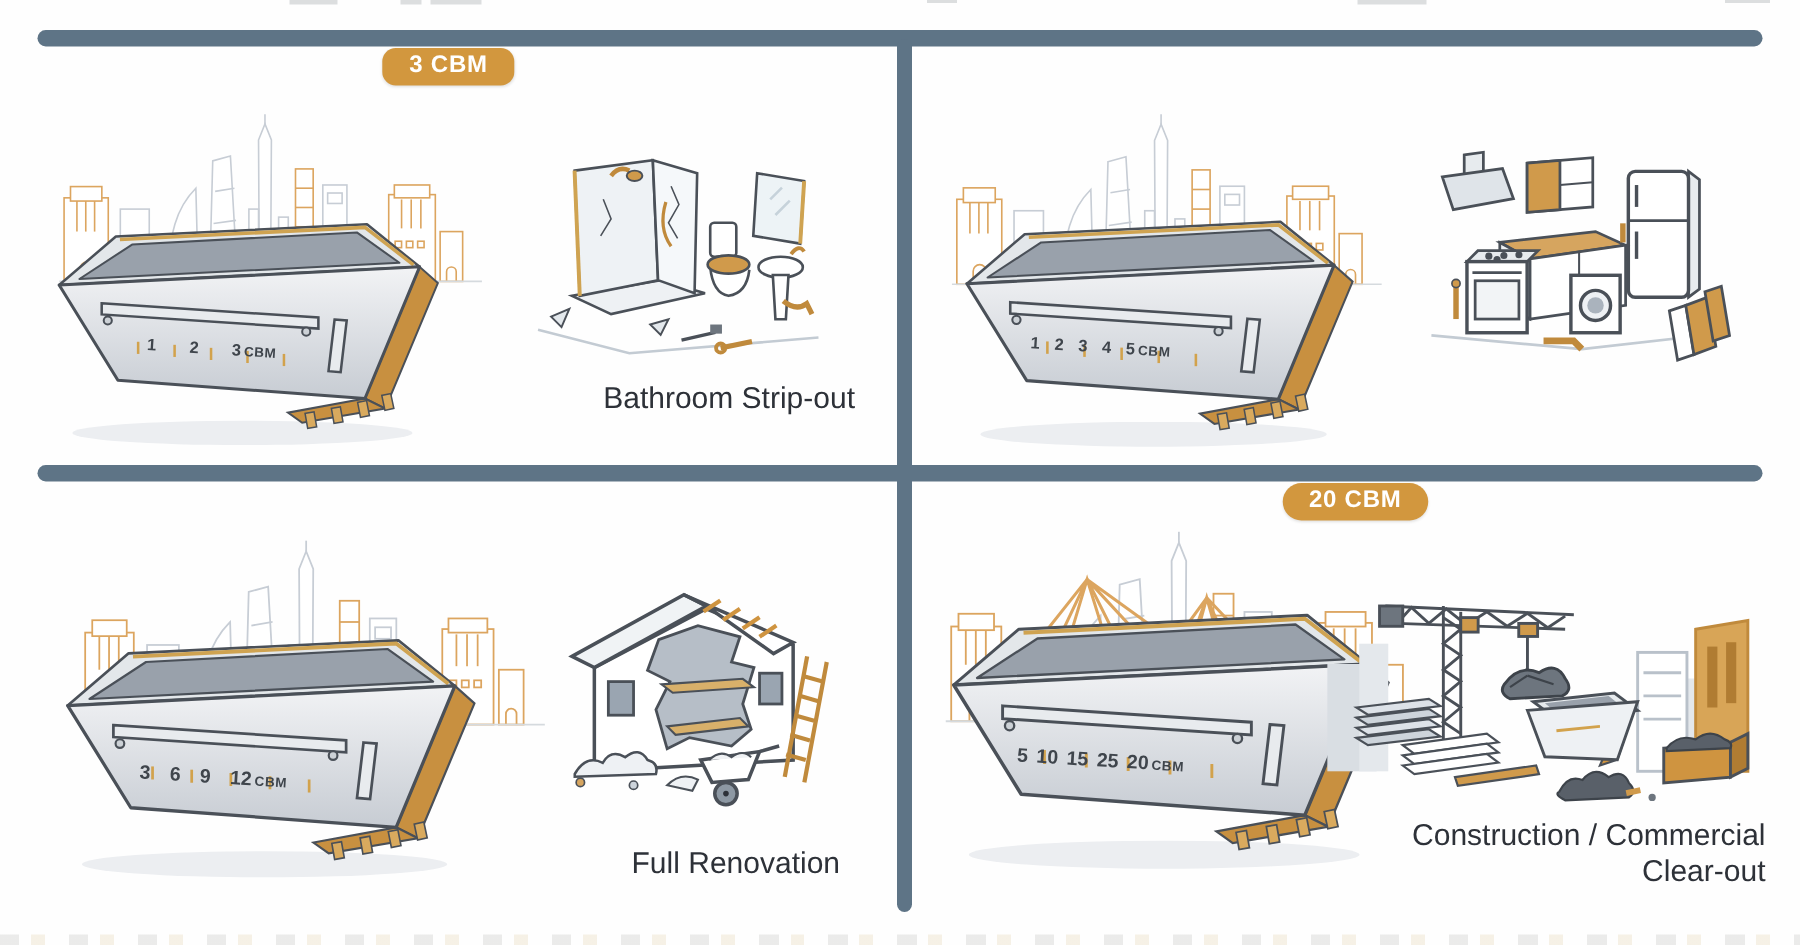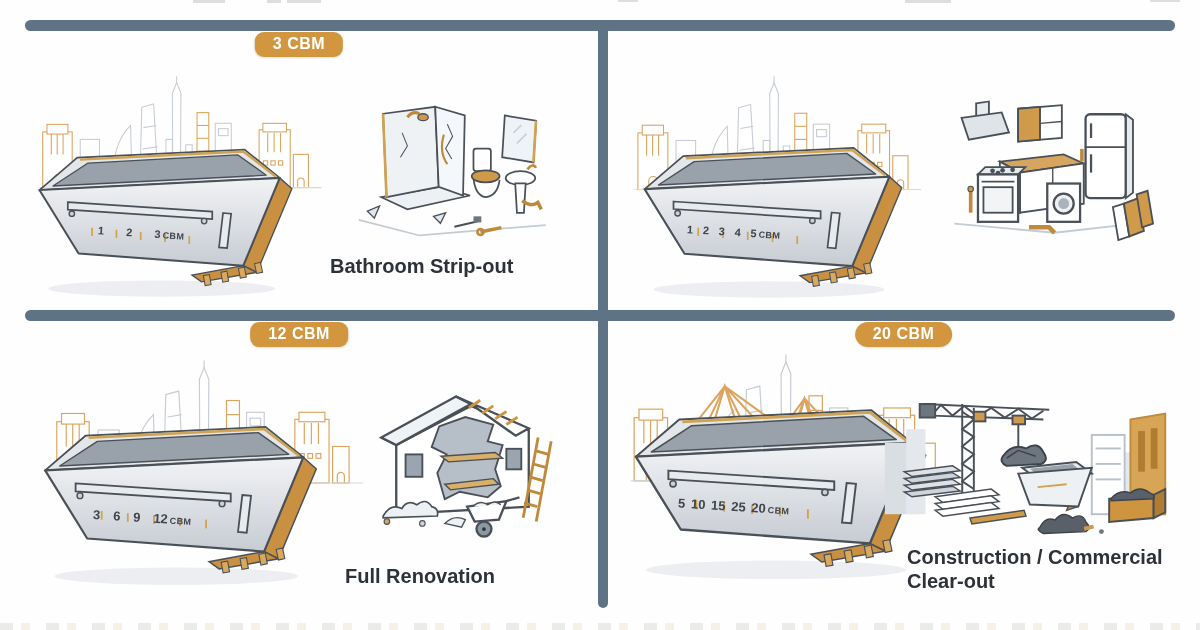--- a/index.html
+++ b/index.html
@@ -4,21 +4,21 @@
 <style>
   html,body{margin:0;padding:0;background:#ffffff;}
   .canvas{position:relative;width:1200px;height:630px;background:#fefefe;overflow:hidden;
           font-family:"Liberation Sans","DejaVu Sans",sans-serif;}
   .bar{position:absolute;background:#5e7486;border-radius:6px;}
   .quad{position:absolute;}
   .badge{position:absolute;left:50%;transform:translateX(-50%);
          background:#d2973e;color:#ffffff;font-weight:700;font-size:16px;
          letter-spacing:.5px;padding:3px 18px 4px;border-radius:9px;
          box-shadow:0 1px 2px rgba(0,0,0,.12);white-space:nowrap;z-index:5;}
-  .caption{position:absolute;text-align:left;color:#2d3138;font-weight:700;
+  .caption{position:absolute;text-align:right;color:#2d3138;font-weight:400;
            font-size:20px;line-height:24px;z-index:4;}
   .skyline,.skipwrap,.illus{position:absolute;}
   .skipwrap svg{display:block;width:100%;height:auto;}
   .tick-row{position:absolute;display:flex;justify-content:space-between;
             align-items:flex-start;color:#3f454c;font-weight:700;transform:rotate(3.5deg);}
   .tick-row .num{font-size:12px;}
   .tick-row .cap{white-space:nowrap;}
   .tick-row .unit{font-size:9px;margin-left:2px;letter-spacing:.4px;}
   .t-small .num{font-size:11px;}
   .t-big .num{font-size:13px;}
@@ -241,21 +241,20 @@
       <polygon points="210,108 222,104 228,140 216,144" fill="#d09a4b" stroke="#4a5058" stroke-width="2"></polygon>
       <path d="M92,144 h22 l6,6" fill="none" stroke="#c08a3c" stroke-width="5"></path>
       <path d="M150,58 v14" fill="none" stroke="#c08a3c" stroke-width="4"></path>
       <path d="M28,102 v26" fill="none" stroke="#c08a3c" stroke-width="4"></path>
       <circle cx="28" cy="102" r="3" fill="#d09a4b" stroke="#4a5058" stroke-width="1.2"></circle>
     </svg>
 
   </div>
 
   <div class="quad" style="left:0;top:320px;width:598px;height:288px;">
-    <div class="badge" style="top:2px;">12 CBM</div>
 
     <svg class="skyline" style="left:45px;top:38px;" width="330" height="131" viewBox="0 0 560 222">
         <use href="#skyline-shape"></use>
       </svg>
 
     <div class="skipwrap" style="left:35px;top:88px;width:290px;">
       <svg viewBox="0 0 400 250">
           <use href="#skip-shape"></use>
         </svg>
       <div class="tick-row t-big" style="left:20%;top:56%;width:34%;">

